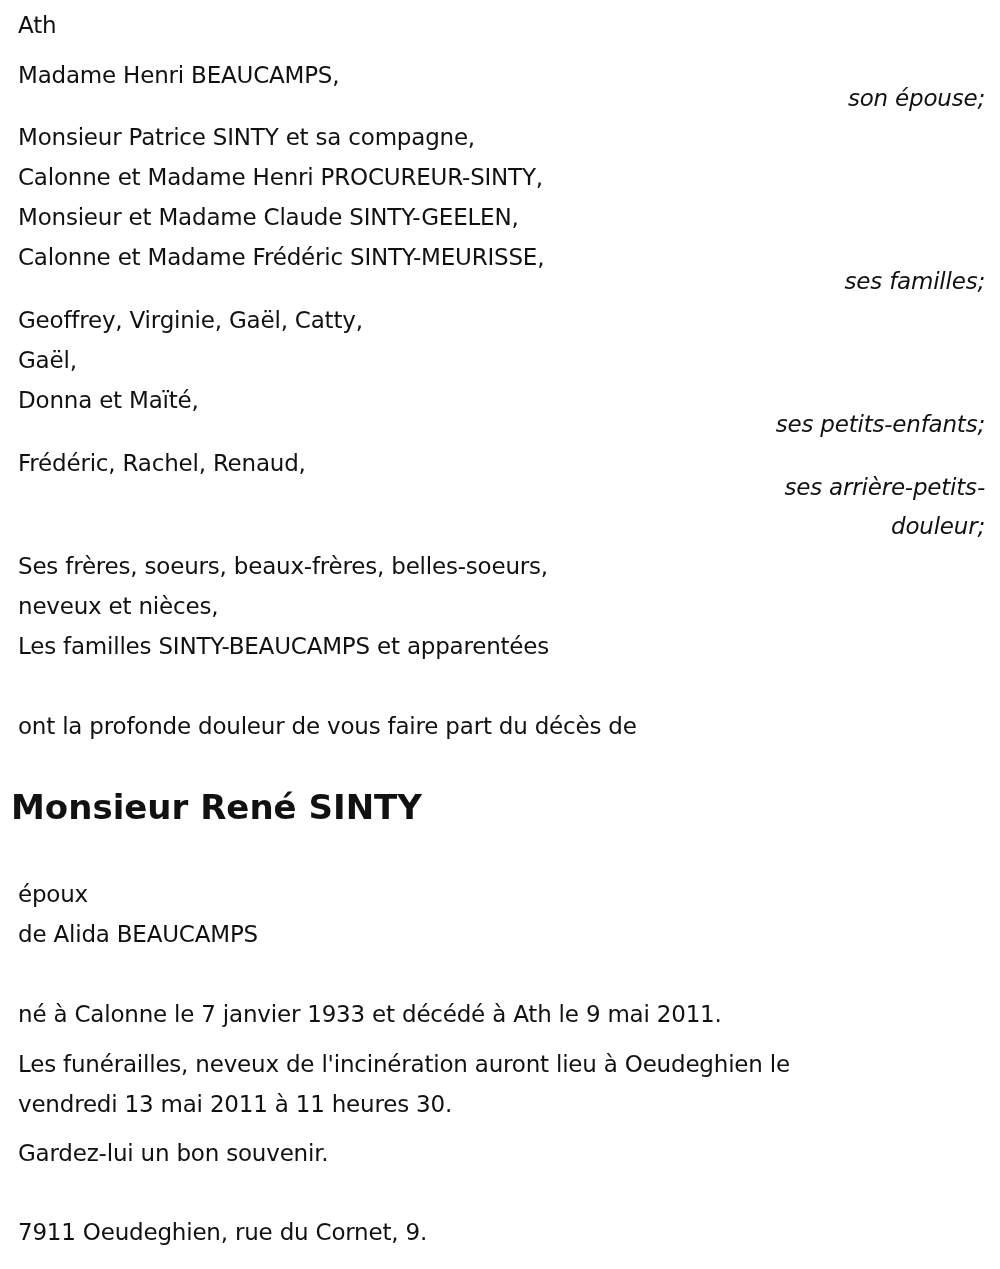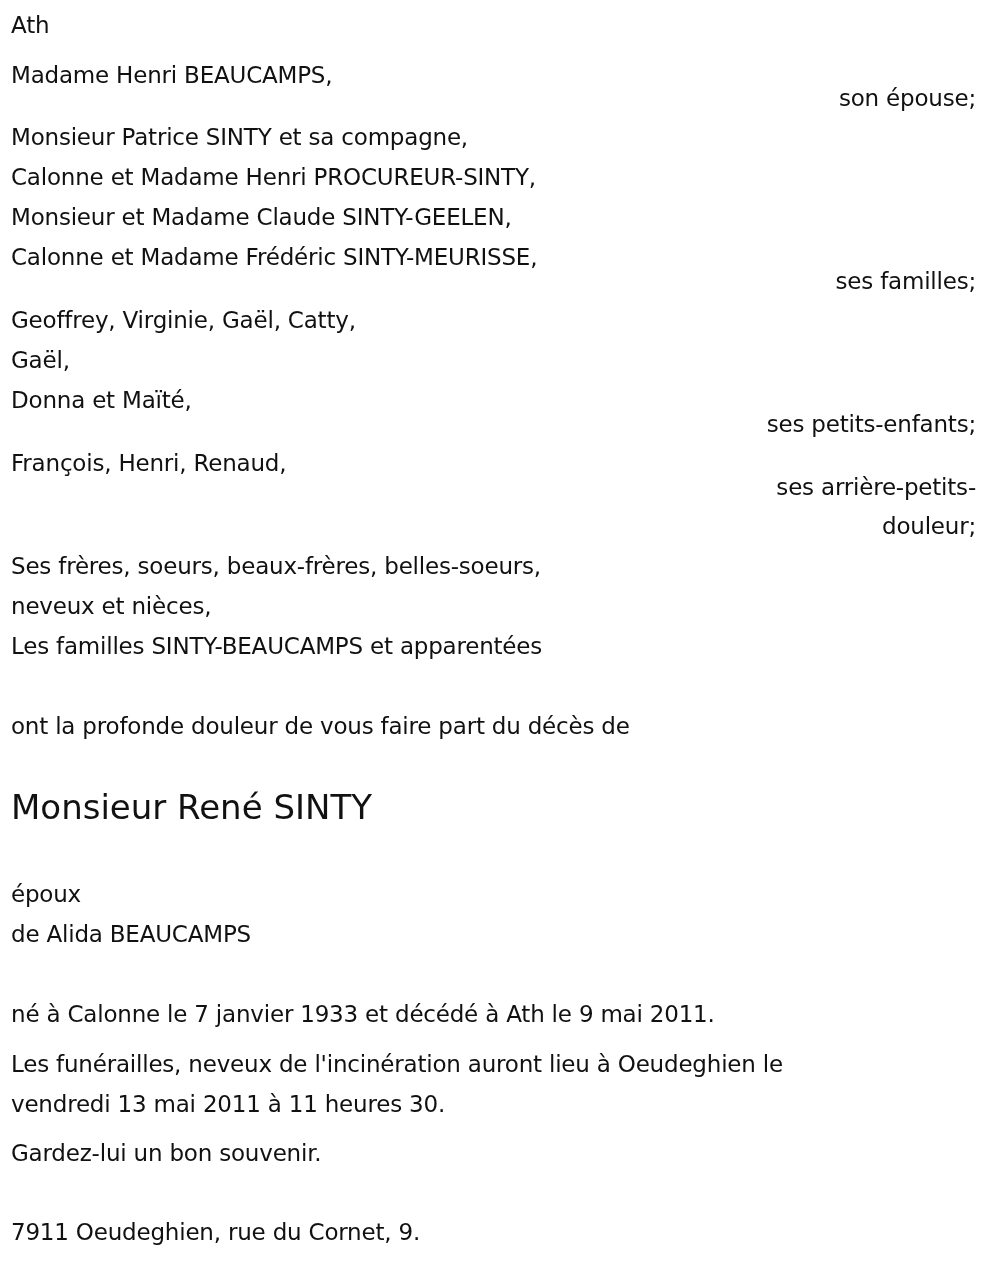--- a/index.html
+++ b/index.html
@@ -1,30 +1,30 @@
 <!DOCTYPE html>
 <html><head>
   <meta charset="utf-8">
   <style>
     html, body { margin: 0; padding: 0; background: #ffffff; }
     body {
       width: 1000px; height: 1269px; position: relative; overflow: hidden;
       font-family: "DejaVu Sans", sans-serif; color: #111111;
     }
     .line {
-      position: absolute; left: 11px; font-size: 23px; line-height: 30px;
+      position: absolute; left: 18px; font-size: 23px; line-height: 30px;
       white-space: nowrap; letter-spacing: -0.2px; text-align: center;
     }
     .right {
-      position: absolute; right: 24px; font-size: 23px; line-height: 30px;
-      text-align: center; white-space: nowrap; letter-spacing: -0.2px;
+      position: absolute; right: 15px; font-size: 23px; line-height: 30px;
+      font-style: italic; text-align: center; white-space: nowrap; letter-spacing: -0.2px;
     }
     .title {
       position: absolute; left: 11px; font-size: 34px; line-height: 40px;
-      font-weight: normal; white-space: nowrap;
+      font-weight: bold; white-space: nowrap;
     }
   </style>
 </head>
 <body>
 
 <div>
   <div class="line" style="top:10px">Ath</div>
 
   <div class="line" style="top:60px">Madame Henri BEAUCAMPS,</div>
   <div class="right" style="top:83px">son épouse;</div>
@@ -33,21 +33,21 @@
   <div class="line" style="top:162px">Calonne et Madame Henri PROCUREUR-SINTY,</div>
   <div class="line" style="top:202px">Monsieur et Madame Claude SINTY-GEELEN,</div>
   <div class="line" style="top:242px">Calonne et Madame Frédéric SINTY-MEURISSE,</div>
   <div class="right" style="top:266px">ses familles;</div>
 
   <div class="line" style="top:305px">Geoffrey, Virginie, Gaël, Catty,</div>
   <div class="line" style="top:345px">Gaël,</div>
   <div class="line" style="top:385px">Donna et Maïté,</div>
   <div class="right" style="top:409px">ses petits-enfants;</div>
 
-  <div class="line" style="top:448px">François, Henri, Renaud,</div>
+  <div class="line" style="top:448px">Frédéric, Rachel, Renaud,</div>
   <div class="right" style="top:472px">ses arrière-petits-</div>
   <div class="right" style="top:511px">douleur;</div>
 
   <div class="line" style="top:551px">Ses frères, soeurs, beaux-frères, belles-soeurs,</div>
   <div class="line" style="top:591px">neveux et nièces,</div>
   <div class="line" style="top:631px">Les familles SINTY-BEAUCAMPS et apparentées</div>
 
   <div class="line" style="top:711px">ont la profonde douleur de vous faire part du décès de</div>
 
   <div class="title" style="top:787px">Monsieur René SINTY</div>

